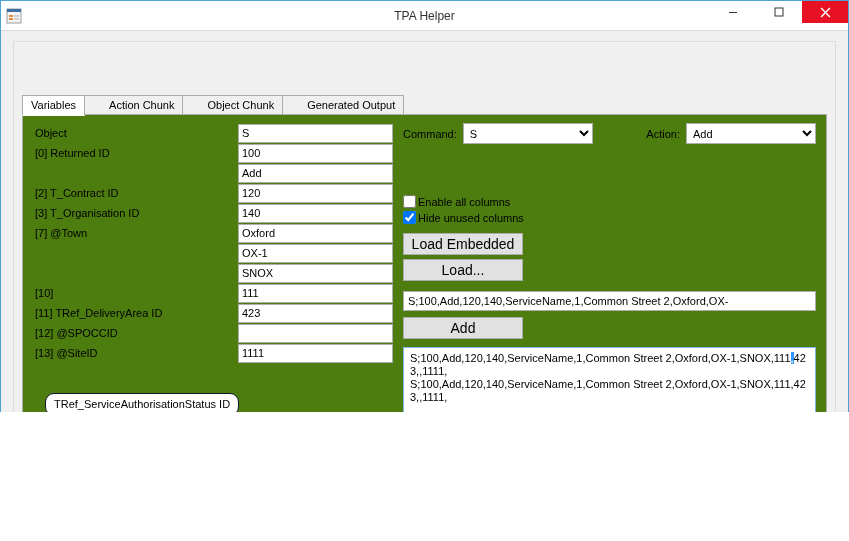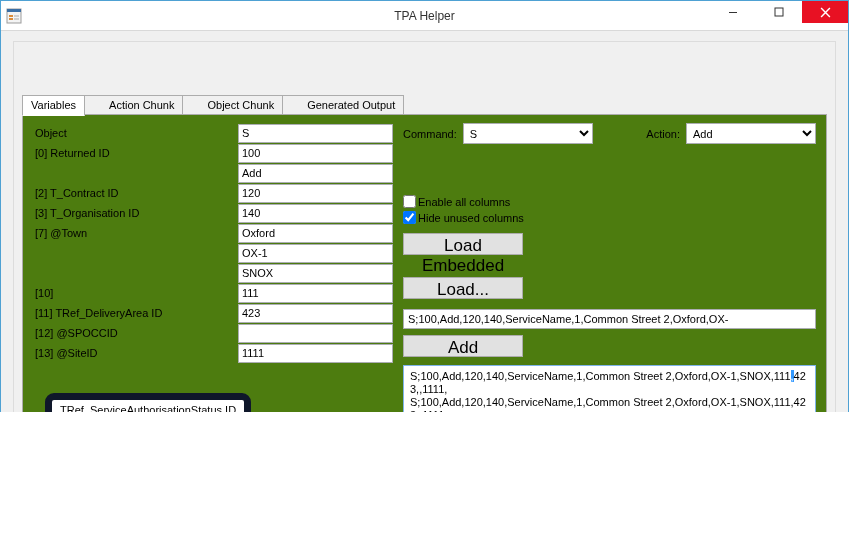--- a/index.html
+++ b/index.html
@@ -26,24 +26,24 @@
   .row { display:flex; align-items:center; height:20px; margin-bottom:0; }
   .lbl { width:205px; font-size:11px; color:#000; padding-left:2px;}
   .val { flex:1; height:19px; border:1px solid #abadb3; background:#fff; font-size:11px; padding:1px 3px; line-height:15px;}
   .topcontrols { display:flex; align-items:center; gap:6px; margin-bottom:22px;}
   .tlabel { font-size:11px; }
   select.sel { border:1px solid #abadb3; background:#fff; font-size:11px; padding:1px 2px; height:21px;}
   .sel-cmd { width:130px;}
   .sel-act { width:130px;}
   .chkrow { display:flex; align-items:flex-end; gap:2px; margin:3px 0; font-size:11px;}
   input[type="checkbox"]{ width:13px; height:13px; margin:0;}
-  .btn { border:1px solid #acacac; background:#e1e1e1; font-size:17px; padding:2px 6px; width:120px; text-align:center; height:22px;}
+  .btn { border:1px solid #acacac; background:#e1e1e1; font-size:14px; padding:2px 6px; width:120px; text-align:center; height:22px;}
   .rightinput { width:100%; border:1px solid #abadb3; background:#fff; font-size:11px; padding:2px 4px; height:20px; margin:10px 0 6px 0;}
   .outbox { width:100%; height:188px; border:1px solid #7eb4ea; background:#fff; font-size:11px; padding:4px 6px; margin-top:8px; overflow-y:scroll; line-height:13px; white-space:normal; word-break:break-all;}
-  .tooltip { position:absolute; left:12px; top:270px; background:#fff; border:7px solid #0f172a; padding:4px 8px 5px 8px; font-size:11px; border-radius:9px; z-index:20;}
+  .tooltip { position:absolute; left:12px; top:270px; background:#fff; border:1px solid #0f172a; padding:4px 8px 5px 8px; font-size:11px; border-radius:9px; z-index:20;}
   .tooltip:after{ content:""; position:absolute; left:36px; bottom:-10px; width:0; height:0; border-left:7px solid transparent; border-right:7px solid transparent; border-top:10px solid #fff; z-index:21;}
   .tooltip:before{ content:""; position:absolute; left:35px; bottom:-12px; width:0; height:0; border-left:8px solid transparent; border-right:8px solid transparent; border-top:12px solid #767676; z-index:20;}
   .sel-highlight { background:#3399ff; color:#fff;}
 </style>
 </head>
 <body>
 
 <div class="window">
   <div class="titlebar">
     <div class="app-icon">

